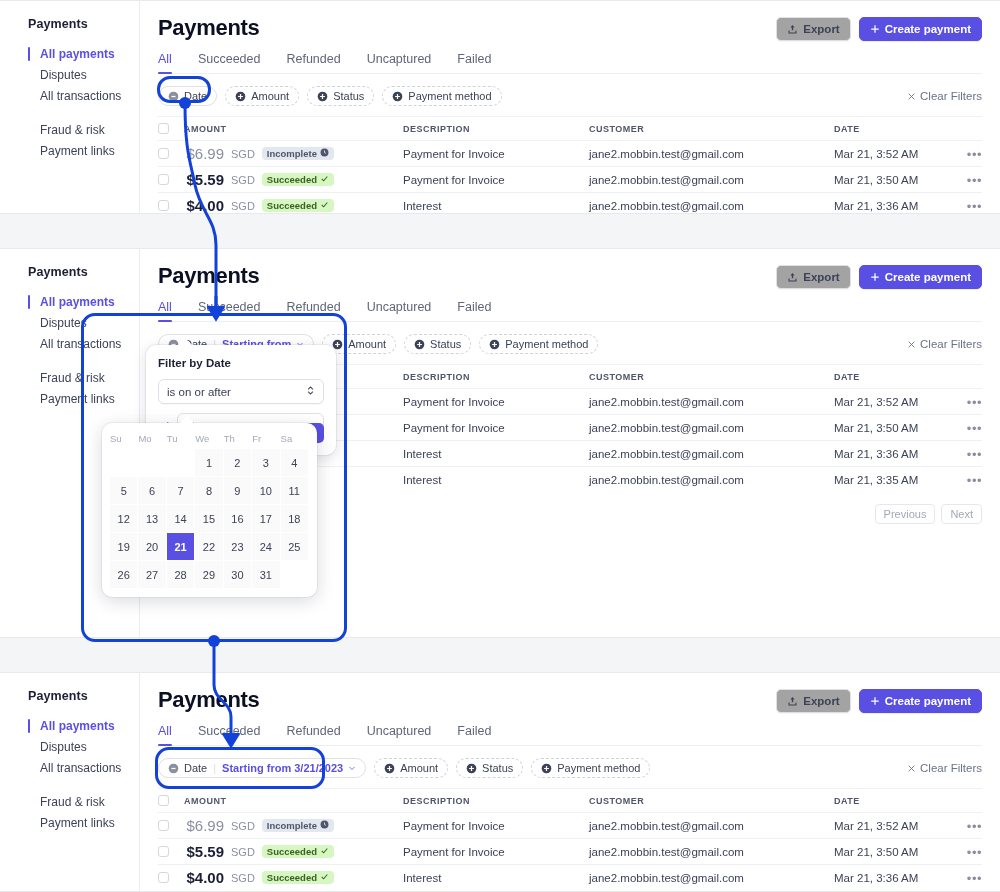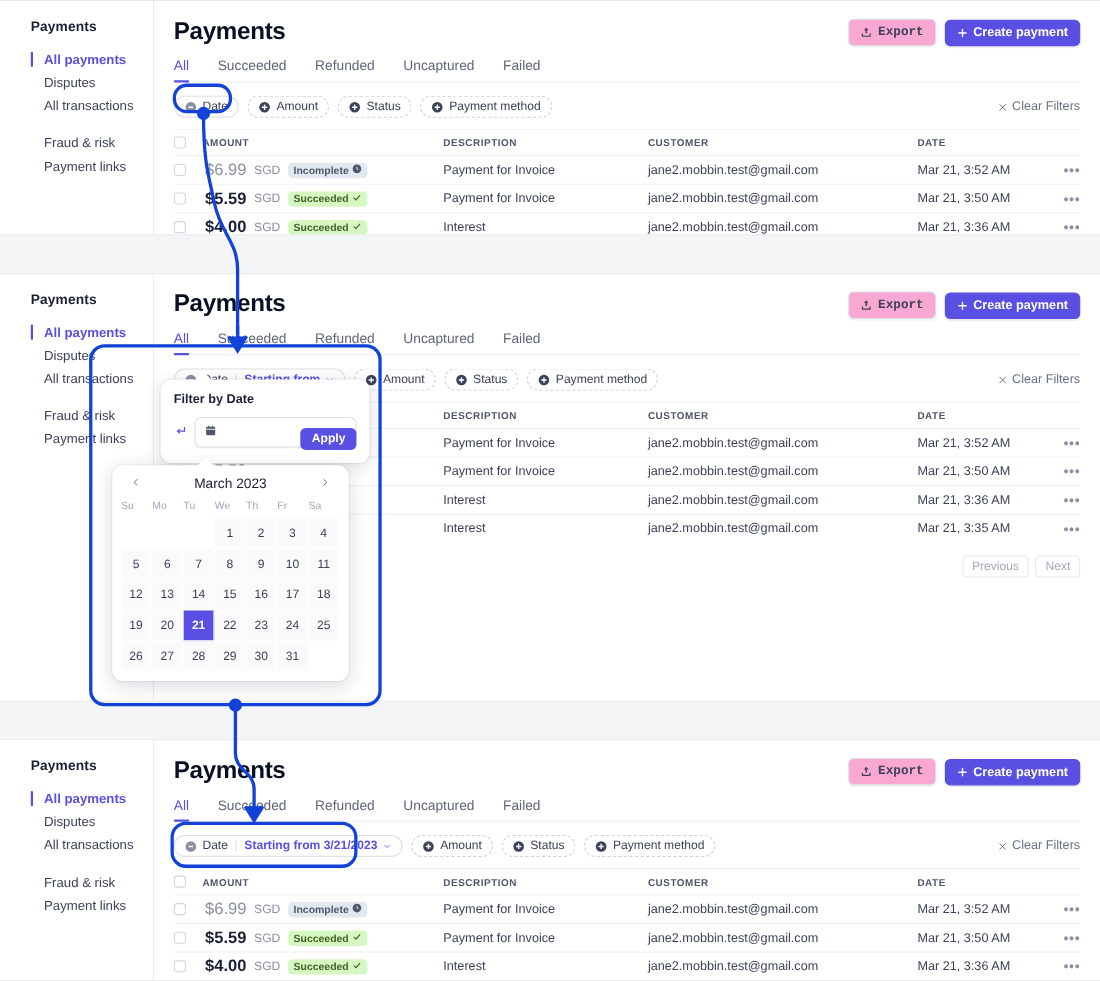--- a/index.html
+++ b/index.html
@@ -47,21 +47,21 @@
   
   .main { position: absolute; left: 140px; top: 0; right: 0; height: 100%; padding: 14px 18px 0 18px; }
   .head-row { display: flex; align-items: flex-start; justify-content: space-between; }
   .page-title { font-size: 22px; font-weight: bold; color: #0b0f23; letter-spacing: -.3px; }
   .head-actions { display: flex; gap: 8px; align-items: center; padding-top: 2px; }
   .btn {
     display: inline-flex; align-items: center; gap: 5px;
     font-size: 11.5px; font-weight: bold; border-radius: 5px;
     padding: 5px 10px; cursor: pointer; white-space: nowrap;
   }
-  .btn-export { background: #f9a8d4; color: #3c4257; border: 1px solid #dfe0e6; box-shadow: 0 1px 1px rgba(0,0,0,.04); font-family: Liberation Mono, monospace; }
+  .btn-export { background: #a3a3a3; color: #3c4257; border: 1px solid #dfe0e6; box-shadow: 0 1px 1px rgba(0,0,0,.04); }
   .btn-primary { background: #5a4fe3; color: #fff; border: 1px solid #5a4fe3; box-shadow: 0 1px 1px rgba(0,0,0,.08); }
   .ico { display: inline-flex; align-items: center; }
 
   
   .tabs { display: flex; gap: 26px; margin-top: 11px; border-bottom: 1px solid #eceef2; }
   .tab { font-size: 12.5px; color: #60667a; padding-bottom: 7px; cursor: pointer; position: relative; }
   .tab.active { color: #5a4fe3; font-weight: normal; }
   .tab.active::after {
     content: ""; position: absolute; left: 0; right: 0; bottom: -1px; height: 2px;
     background: #5a4fe3; border-radius: 1px;
@@ -517,48 +517,46 @@
 
           <div class="pager">
             <div class="pg">Previous</div>
             <div class="pg">Next</div>
           </div>
         </div>
       </div>
 
       <div class="popover">
         <div class="pop-title">Filter by Date</div>
+        <div class="select">
+          <span>is on or after</span>
+          <span><svg width="9" height="11" viewBox="0 0 10 14">
+                <path d="M2 5.5 L5 2.5 L8 5.5" stroke="#3c4257" stroke-width="1.3" fill="none"></path>
+                <path d="M2 8.5 L5 11.5 L8 8.5" stroke="#3c4257" stroke-width="1.3" fill="none"></path>
+              </svg></span>
+        </div>
         <div class="date-line">
           <span class="ret"><svg width="12" height="12" viewBox="0 0 16 16">
                 <path d="M13 3 V8 H5" stroke="#5a4fe3" stroke-width="1.5" fill="none"></path>
                 <path d="M7.5 5.5 L4.5 8 L7.5 10.5" stroke="#5a4fe3" stroke-width="1.5" fill="none"></path>
               </svg></span>
           <div class="date-input">
             <span><svg width="11" height="11" viewBox="0 0 16 16">
                   <rect x="2" y="3" width="12" height="11" rx="1.5" fill="#4f566b"></rect>
                   <rect x="2" y="5.5" width="12" height="1.2" fill="#fff"></rect>
                   <rect x="4.5" y="1.5" width="1.4" height="2.5" fill="#4f566b"></rect>
                   <rect x="10" y="1.5" width="1.4" height="2.5" fill="#4f566b"></rect>
                 </svg></span>
             <span></span>
           </div>
         </div>
         <div class="apply">Apply</div>
       </div>
 
       <div class="calendar">
-        <div class="cal-head">
-          <span class="cal-nav"><svg width="9" height="11" viewBox="0 0 16 16">
-                <path d="M10.5 3 L5 8 L10.5 13" stroke="#60667a" stroke-width="1.5" fill="none"></path>
-              </svg></span>
-          <span class="cal-mon">March 2023</span>
-          <span class="cal-nav"><svg width="9" height="11" viewBox="0 0 16 16">
-                <path d="M5.5 3 L11 8 L5.5 13" stroke="#60667a" stroke-width="1.5" fill="none"></path>
-              </svg></span>
-        </div>
         <div class="cal-grid">
           <div class="dow">Su</div>
           <div class="dow">Mo</div>
           <div class="dow">Tu</div>
           <div class="dow">We</div>
           <div class="dow">Th</div>
           <div class="dow">Fr</div>
           <div class="dow">Sa</div>
         </div>
         <div class="cal-grid" id="cal-days">

